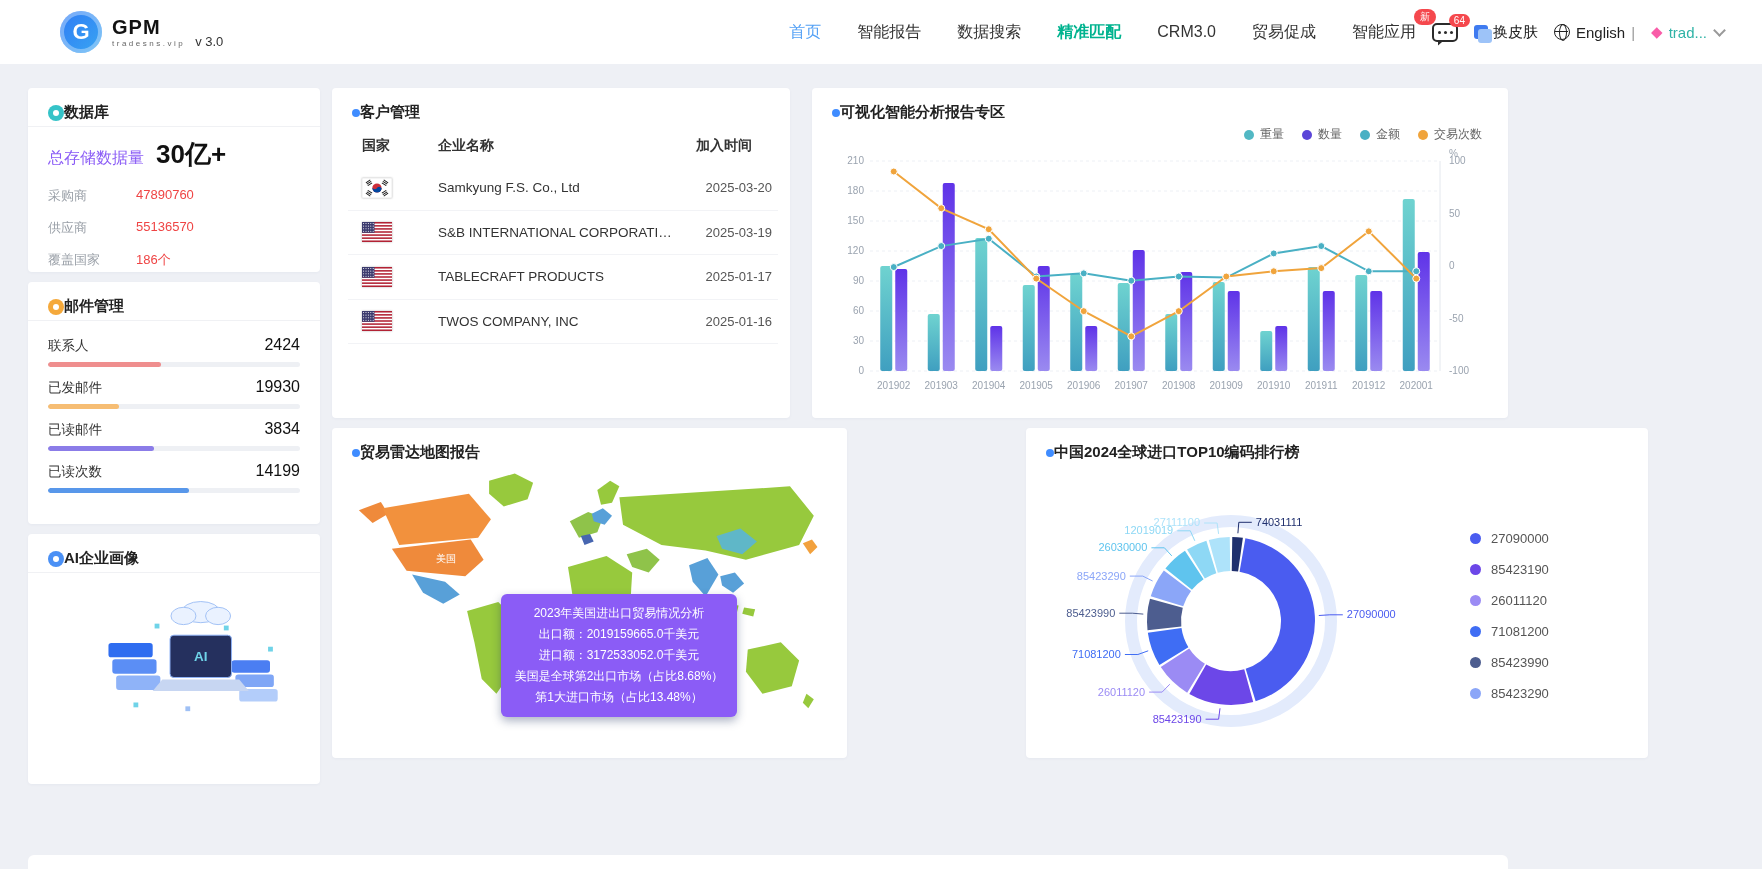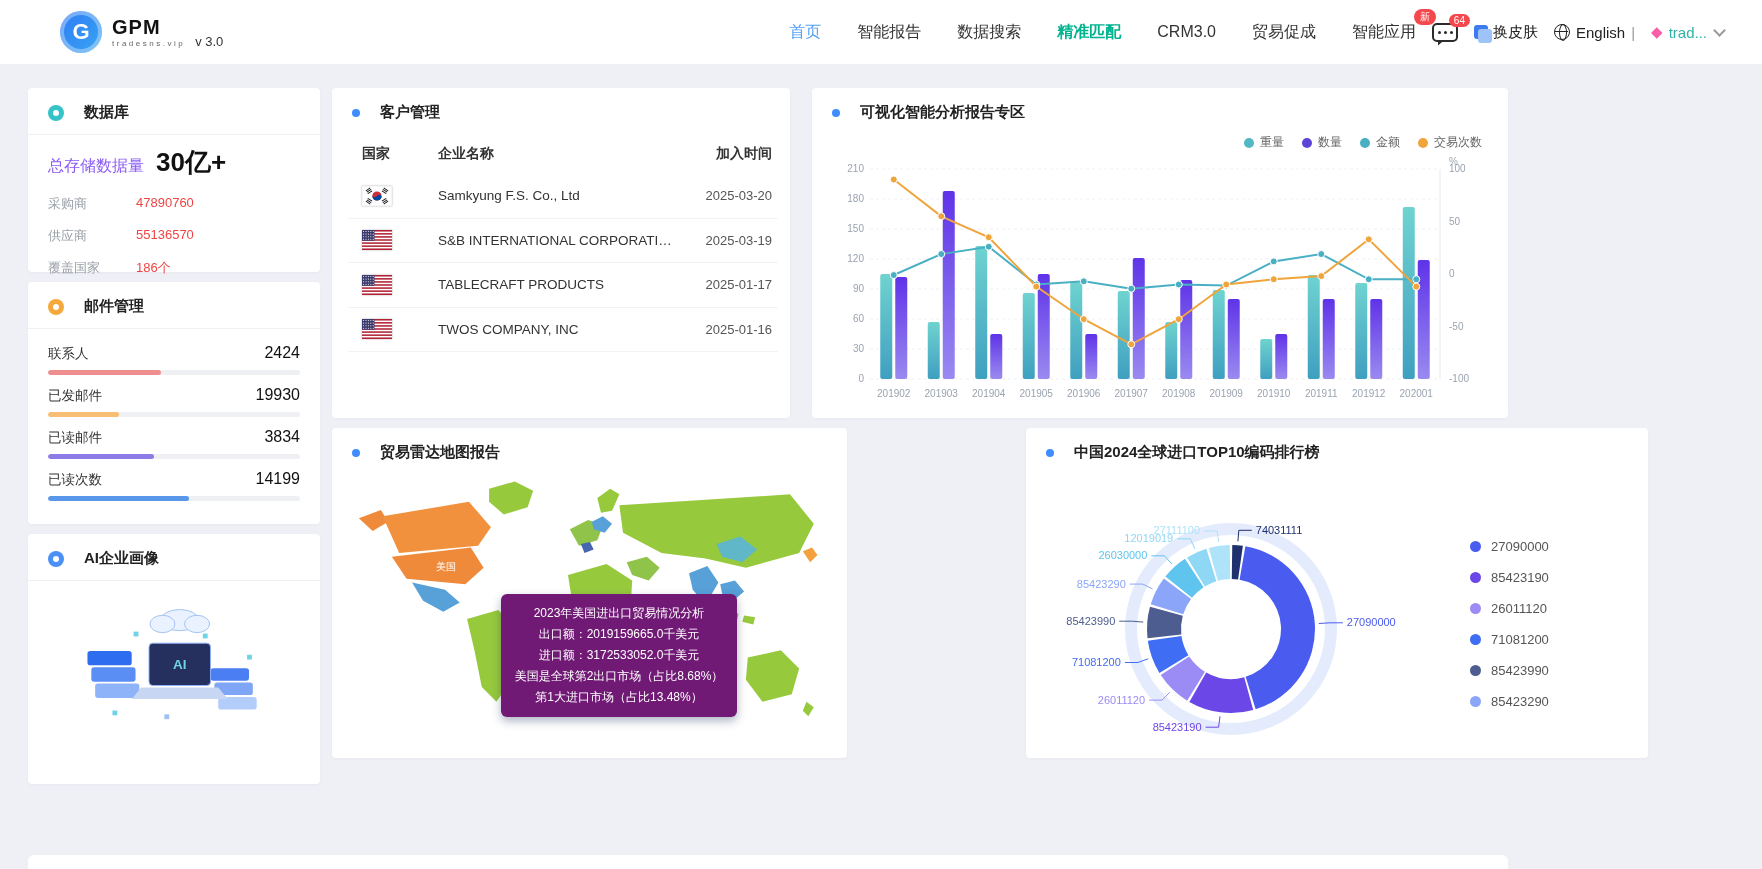--- a/index.html
+++ b/index.html
@@ -41,21 +41,21 @@
   .user-label{color:#2fb3a6;font-size:15px}
   .chev{width:9px;height:9px;border-right:2px solid #999;border-bottom:2px solid #999;transform:rotate(45deg);margin-left:2px;margin-top:-4px}
   
   .content{position:relative;padding:24px 28px 0 28px;display:flex;gap:12px}
   .col-left{width:292px;display:flex;flex-direction:column;gap:10px;flex:none}
   .col-main{width:1316px;display:flex;flex-direction:column;gap:10px;flex:none}
   .row{display:flex}
   .row-top{gap:22px}
   .row-bottom{justify-content:space-between}
   .card{background:#fff;border-radius:4px;box-shadow:0 1px 3px rgba(30,50,90,.04)}
-  .card-head{display:flex;align-items:center;gap:20px;padding:15px 20px 12px 20px}
+  .card-head{display:flex;align-items:center;gap:0;padding:15px 20px 4px 20px}
   .card-head.lined{border-bottom:1px solid #f0f1f4}
   .card-title{font-size:15px;font-weight:bold;color:#222}
   .bullet{width:8px;height:8px;border-radius:50%;background:#3f8cff;flex:none}
   .ring-icon{width:16px;height:16px;border-radius:50%;flex:none;position:relative}
   .ring-icon::after{content:"";position:absolute;left:5px;top:5px;width:6px;height:6px;border-radius:50%;background:#fff}
   .teal-bg{background:#35c3c8}.orange-bg{background:#f5a93b}.blue-bg{background:#4a90f5}
   
   .db-card{height:184px}
   .db-total{display:flex;align-items:baseline;gap:12px;padding:10px 20px 6px 20px}
   .db-total-label{font-size:16px;color:#8b5cf6}
@@ -66,40 +66,40 @@
   .db-row .val{color:#ef4444}
   .mail-card{height:242px}
   .mail-body{padding:4px 20px 0 20px}
   .mail-item{margin-top:11px}
   .mail-line{display:flex;justify-content:space-between;align-items:baseline}
   .mail-lbl{font-size:13.5px;color:#333}
   .mail-val{font-size:16px;color:#111}
   .mail-track{height:5px;background:#eef0f4;border-radius:3px;margin-top:7px;overflow:hidden}
   .mail-fill{height:100%;border-radius:3px}
   .ai-card{height:250px;overflow:hidden}
-  .ai-body{display:flex;justify-content:center;padding-top:8px}
+  .ai-body{display:flex;justify-content:flex-end;padding-top:8px}
   
   .customer-card{width:458px;height:330px;flex:none}
   .cust-table{padding:0 12px 0 16px}
   .cust-row{display:grid;grid-template-columns:76px 1fr 96px;align-items:center;height:44.5px;
     border-bottom:1px solid #f2f3f6;padding:0 6px 0 14px}
   .cust-row.header{border-bottom:none;height:40px;font-weight:bold;font-size:14px;color:#333}
   .cust-row .flag{width:30px;height:20px;box-shadow:0 0 2px rgba(0,0,0,.3);line-height:0}
   .cust-name{font-size:13.5px;color:#333;overflow:hidden;white-space:nowrap;text-overflow:ellipsis}
   .cust-date{font-size:13px;color:#555;text-align:right}
   
   .analysis-card{width:696px;height:330px;flex:none;padding-bottom:8px}
   .analysis-legend{display:flex;justify-content:flex-end;gap:18px;padding:0 26px 2px 0}
   .lg-item{display:flex;align-items:center;gap:6px;font-size:12px;color:#666;cursor:pointer}
   .lg-dot{width:10px;height:10px;border-radius:50%}
   .analysis-svg{display:block;margin:0 auto}
   
   .map-card{width:515px;height:330px;flex:none;position:relative}
   .map-svg{display:block;margin:2px auto 0 auto}
-  .map-tooltip{position:absolute;left:169px;top:166px;width:236px;background:#701a75;border-radius:6px;
+  .map-tooltip{position:absolute;left:169px;top:166px;width:236px;background:#8b5cf6;border-radius:6px;
     padding:9px 12px;color:#fff;font-size:12px;line-height:1.75;text-align:center;box-shadow:0 4px 10px rgba(20,40,90,.35)}
   
   .donut-card{width:622px;height:330px;flex:none;display:flex;flex-direction:column}
   .donut-body{flex:1;display:flex;align-items:center}
   .donut-svg{width:440px;height:300px;flex:none}
   .donut-legend{display:flex;flex-direction:column;gap:16px;margin-left:4px}
   .dl-item{display:flex;align-items:center;gap:10px;font-size:13px;color:#555;cursor:pointer}
   .dl-dot{width:11px;height:11px;border-radius:50%}
   
   .footer-strip{position:absolute;left:28px;top:855px;width:1480px;height:14px;background:#fff;border-radius:6px 6px 0 0}
@@ -256,21 +256,21 @@
 
       <section class="card customer-card">
         <div class="card-head">
           <span class="bullet"></span>
           <span class="card-title">客户管理</span>
         </div>
         <div class="cust-table" id="cust-table">
             <div class="cust-row header">
               <span>国家</span>
               <span>企业名称</span>
-              <span style="text-align: right;">加入时间</span>
+              <span style="text-align: center;">加入时间</span>
             </div>
             <div class="cust-row">
               <span class="flag"><svg viewBox="0 0 30 20" width="30" height="20">
                   <rect width="30" height="20" fill="#fff"></rect>
                   <rect width="30" height="20" fill="none" stroke="#ddd" stroke-width="0.6"></rect>
                   <circle cx="15" cy="10" r="4.6" fill="#cd2e3a"></circle>
                   <path d="M10.4,10 a4.6,4.6 0 0 0 9.2,0 z" fill="#0047a0"></path>
                   <circle cx="12.9" cy="9.1" r="2.2" fill="#cd2e3a"></circle>
                   <circle cx="17.1" cy="10.9" r="2.2" fill="#0047a0"></circle>
                   <g transform="translate(7,4.8) rotate(-33)">

